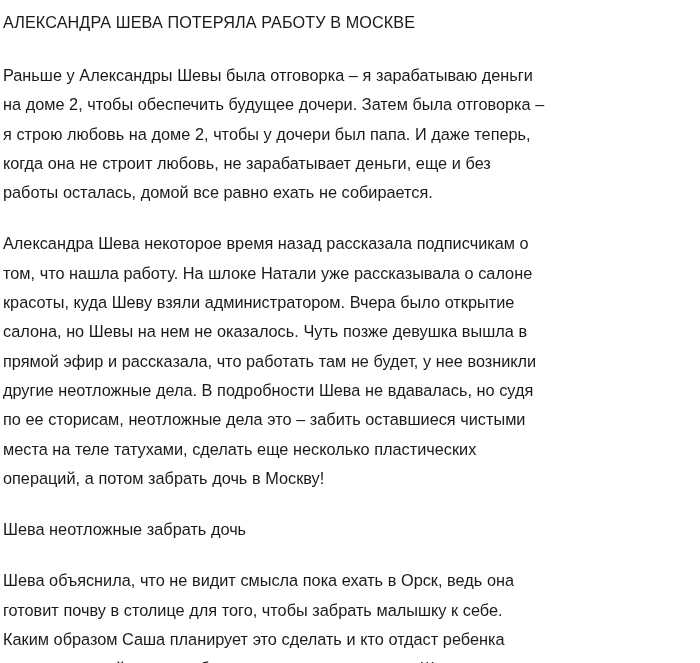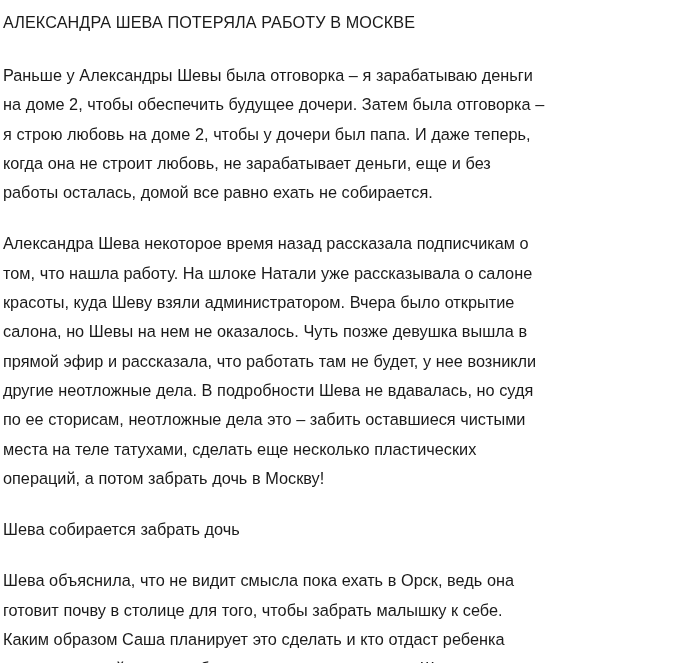--- a/index.html
+++ b/index.html
@@ -47,18 +47,18 @@
 <div class="article">
 
   <h1 class="article-title">АЛЕКСАНДРА ШЕВА ПОТЕРЯЛА РАБОТУ В МОСКВЕ</h1>
 
   <div class="article-body">
 
     <p>Раньше у Александры Шевы была отговорка – я зарабатываю деньги на доме 2, чтобы обеспечить будущее дочери. Затем была отговорка – я строю любовь на доме 2, чтобы у дочери был папа. И даже теперь, когда она не строит любовь, не зарабатывает деньги, еще и без работы осталась, домой все равно ехать не собирается.</p>
 
     <p>Александра Шева некоторое время назад рассказала подписчикам о том, что нашла работу. На шлоке Натали уже рассказывала о салоне красоты, куда Шеву взяли администратором. Вчера было открытие салона, но Шевы на нем не оказалось. Чуть позже девушка вышла в прямой эфир и рассказала, что работать там не будет, у нее возникли другие неотложные дела. В подробности Шева не вдавалась, но судя по ее сторисам, неотложные дела это – забить оставшиеся чистыми места на теле татухами, сделать еще несколько пластических операций, а потом забрать дочь в Москву!</p>
 
-    <p class="section-heading">Шева собирается забрать дочь</p>
+    <p class="section-heading">Шева неотложные забрать дочь</p>
 
     <p>Шева объяснила, что не видит смысла пока ехать в Орск, ведь она готовит почву в столице для того, чтобы забрать малышку к себе. Каким образом Саша планирует это сделать и кто отдаст ребенка маме, у которой нет ни работы, ни жилья, неизвестно. Шева до сих пор живет у Арая Чобаняна и не отрицает того, что они не в отношениях, а просто проводят вместе время. И куда она собирается привезти дочь? В холостяцкую квартиру Арая и Саймона Марданшина?</p>
 
   </div>
 </div>
 
 </body></html>

